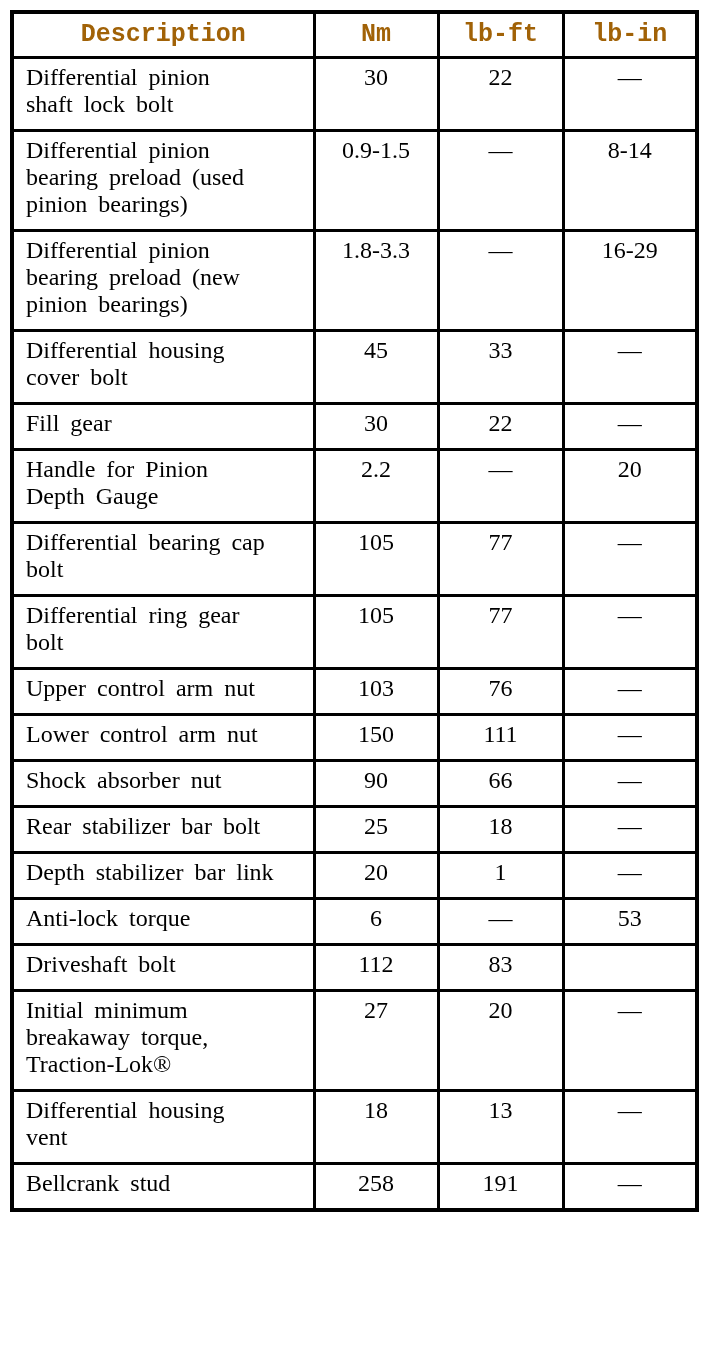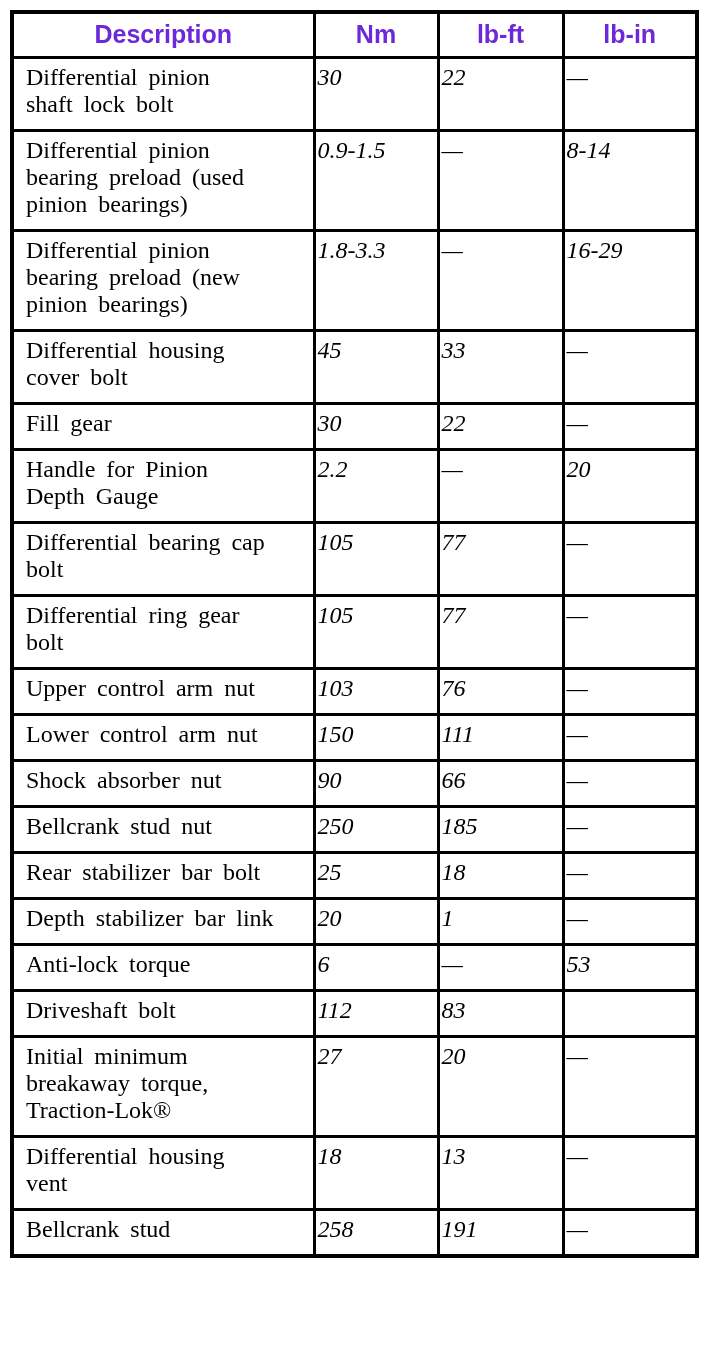--- a/index.html
+++ b/index.html
@@ -22,46 +22,45 @@
     width: 685px;
     background: #ffffff;
   }
   table.spec-table, table.spec-table th, table.spec-table td {
     border-style: solid;
     border-color: #000000;
   }
   table.spec-table { border-width: 4px; }
   table.spec-table th, table.spec-table td { border-width: 3px; }
   th {
-    font-family: Liberation Sans, sans-serif;
+    font-family: Liberation Mono, monospace;
     font-weight: bold;
     font-size: 25px;
     line-height: 29px;
-    color: #6d28d9;
+    color: #a16207;
     text-align: center;
     padding: 6px 2px 7px 2px;
     vertical-align: middle;
   }
   td {
     font-family: "Liberation Serif", serif;
     font-size: 24px;
     line-height: 27px;
     color: #000000;
     vertical-align: top;
   }
   td.desc {
     text-align: left;
     padding: 5px 8px 11px 12px;
     white-space: pre-line;
     word-spacing: 5px;
   }
   td.num {
-    text-align: left;
+    text-align: center;
     padding: 5px 2px 11px 2px;
-    font-style: italic;
   }
 </style>
 </head>
 <body>
 
 <div class="page">
   <table class="spec-table">
     <colgroup>
       <col style="width:302px">
       <col style="width:124px">
@@ -146,26 +145,20 @@
     <td class="num">111</td>
     <td class="num">—</td>
   </tr>
         <tr>
     <td class="desc">Shock absorber nut</td>
     <td class="num">90</td>
     <td class="num">66</td>
     <td class="num">—</td>
   </tr>
         <tr>
-    <td class="desc">Bellcrank stud nut</td>
-    <td class="num">250</td>
-    <td class="num">185</td>
-    <td class="num">—</td>
-  </tr>
-        <tr>
     <td class="desc">Rear stabilizer bar bolt</td>
     <td class="num">25</td>
     <td class="num">18</td>
     <td class="num">—</td>
   </tr>
         <tr>
     <td class="desc">Depth stabilizer bar link</td>
     <td class="num">20</td>
     <td class="num">1</td>
     <td class="num">—</td>

